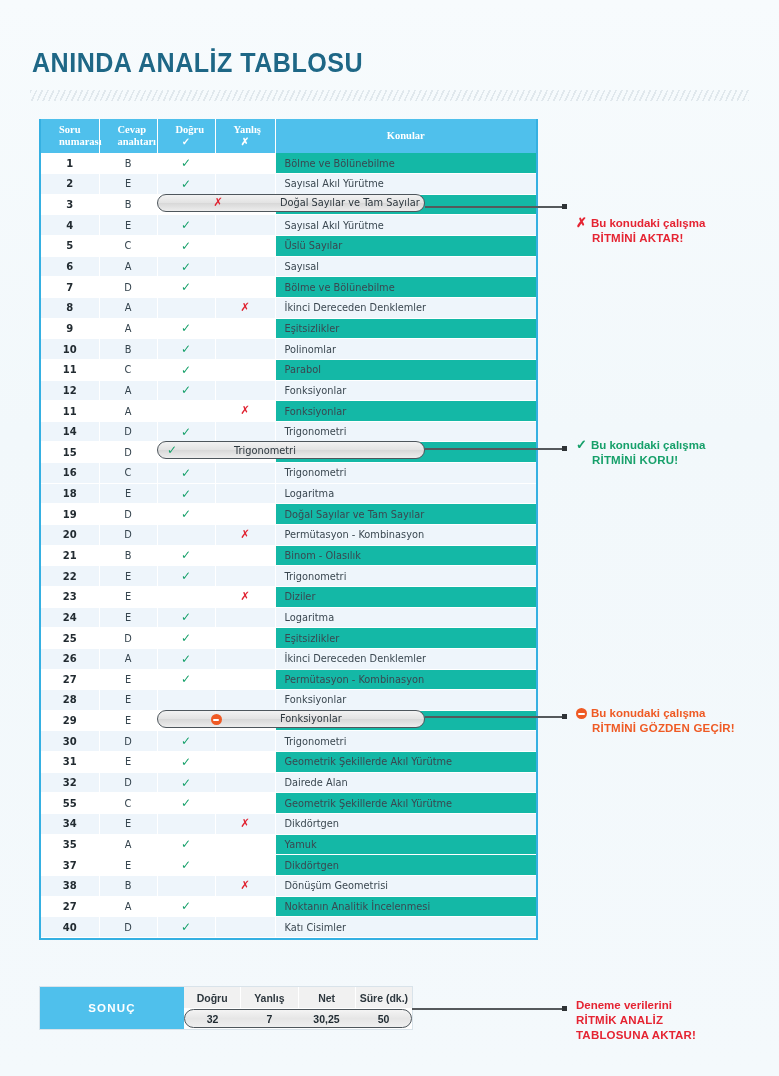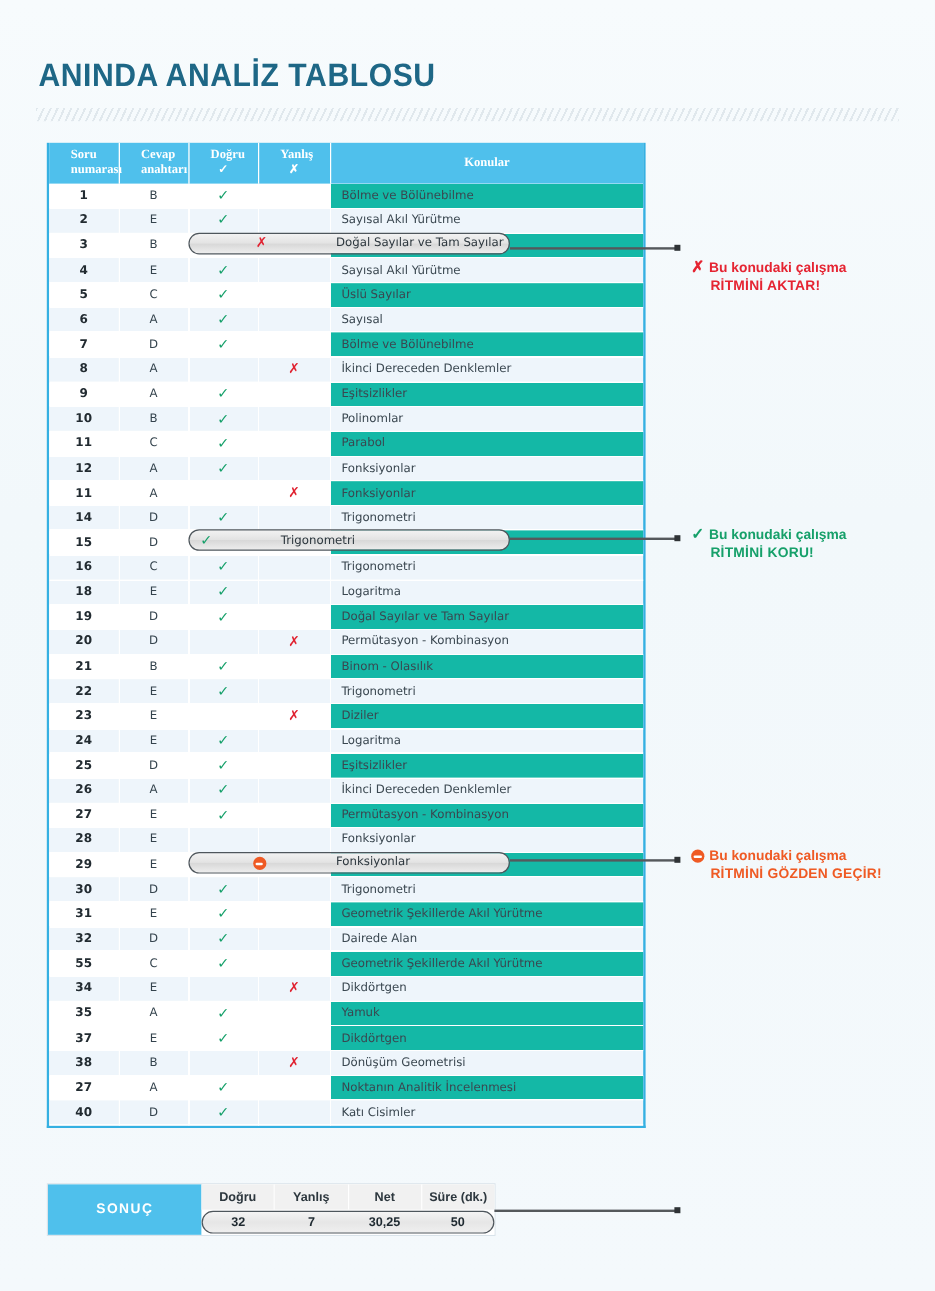--- a/index.html
+++ b/index.html
@@ -176,21 +176,21 @@
   
   .result {
     position: absolute;
     left: 39px; top: 986px;
     width: 374px; height: 44px;
     display: flex;
     border: 1px solid #d9e3ea;
     background: #ffffff;
   }
   .result .sonuc {
-    width: 128px;
+    width: 144px;
     background: #4fc0ec;
     color: #ffffff;
     font-family: "Liberation Sans", sans-serif;
     font-weight: bold;
     font-size: 11.5px;
     letter-spacing: 1.2px;
     display: flex; align-items: center; justify-content: center;
   }
   .result .cols { flex: 1; display: flex; flex-direction: column; background:#ffffff; }
   .result .hdr-row, .result .val-row { display: flex; height: 22px; }
@@ -570,20 +570,25 @@
   <div class="callout green" style="left:576px; top:437px;">
     <div class="l1"><span class="ico">✓</span><span>Bu konudaki çalışma</span></div>
     <div class="l2 ind">RİTMİNİ KORU!</div>
   </div>
 
   <div class="callout orange" style="left:576px; top:705px;">
     <div class="l1"><span class="ico"><span class="minus-circle"></span></span><span>Bu konudaki çalışma</span></div>
     <div class="l2 ind">RİTMİNİ GÖZDEN GEÇİR!</div>
   </div>
 
+  <div class="callout red" style="left:576px; top:998px;">
+    <div class="l1">Deneme verilerini</div>
+    <div class="l2">RİTMİK ANALİZ</div>
+    <div class="l2">TABLOSUNA AKTAR!</div>
+  </div>
 
   <div class="result">
     <div class="sonuc">SONUÇ</div>
     <div class="cols">
       <div class="hdr-row" id="res-hdr">
           <div class="cell">Doğru</div>
           <div class="cell">Yanlış</div>
           <div class="cell">Net</div>
           <div class="cell">Süre (dk.)</div>
         </div>

